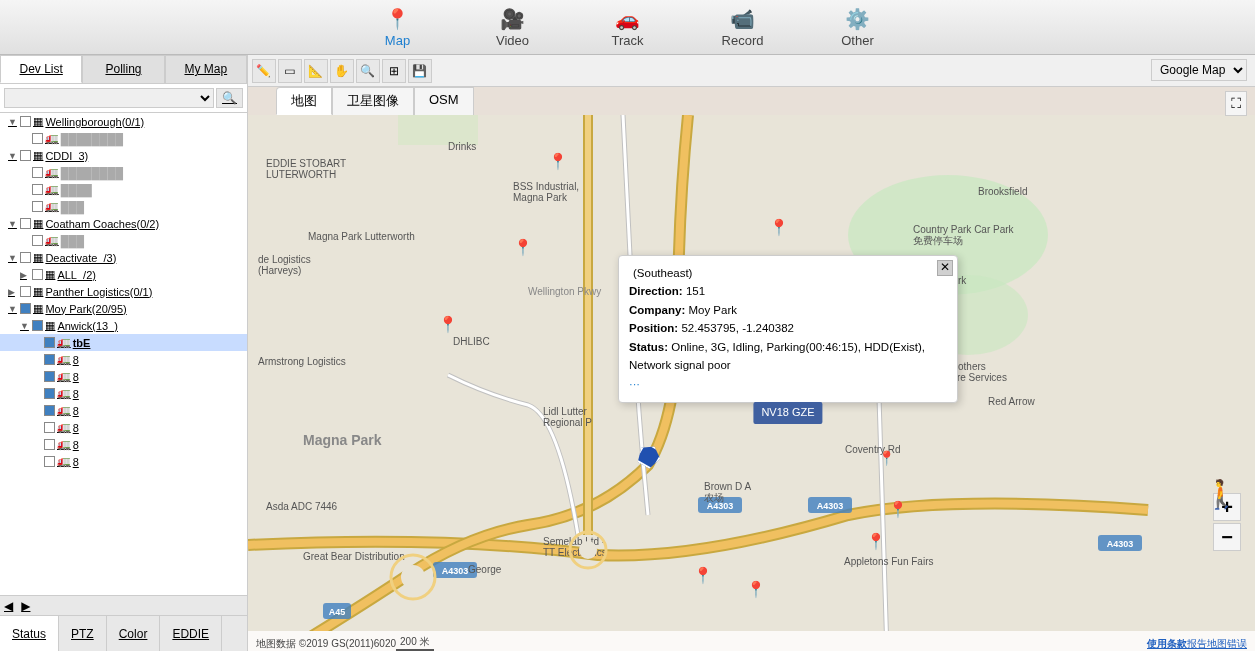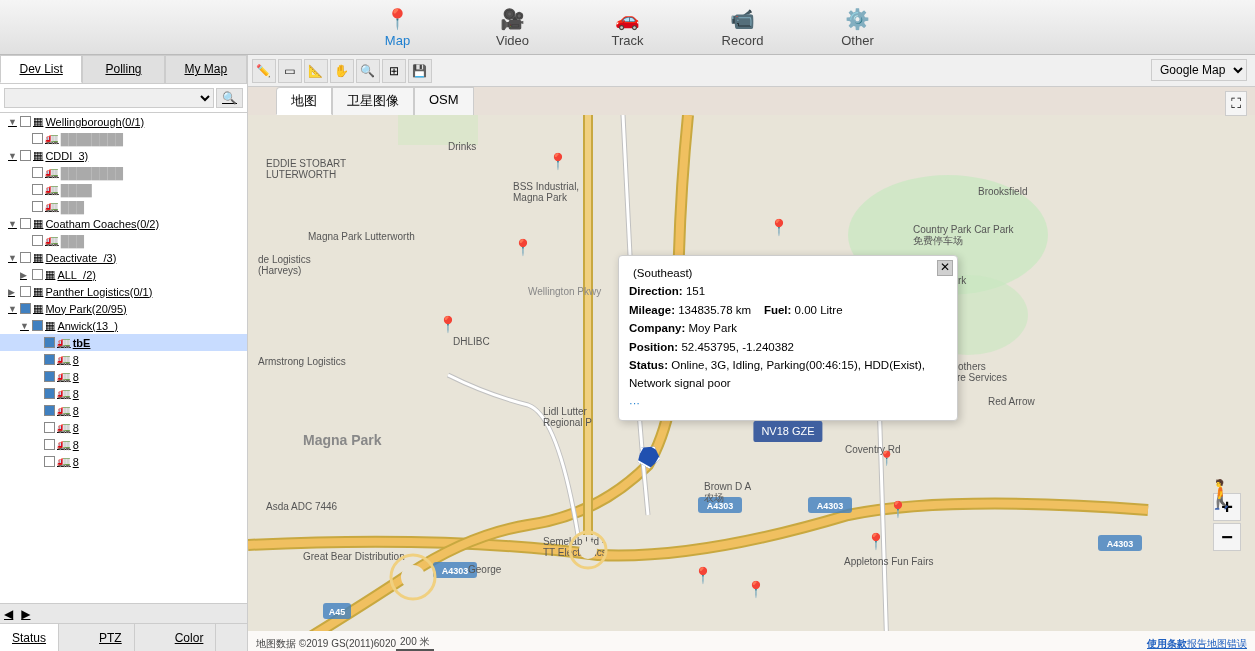--- a/index.html
+++ b/index.html
@@ -113,26 +113,25 @@
     .tree-item.selected { background: #c8dcff; }
     .tree-indent-1 { padding-left: 8px; }
     .tree-indent-2 { padding-left: 20px; }
     .tree-indent-3 { padding-left: 32px; }
     .cb { width: 11px; height: 11px; border: 1px solid #888; display: inline-block; flex-shrink: 0; background: #fff; }
     .cb.checked { background: #4080c0; }
     .expand-icon { font-size: 9px; color: #666; cursor: pointer; width: 10px; }
 
     
     #bottom-bar {
-      height: 28px;
+      height: 36px;
       background: #e8e8e8;
       border-top: 1px solid #ccc;
       display: flex;
       align-items: center;
-      gap: 28px;
     }
     .bottom-tab {
       padding: 4px 12px;
       cursor: pointer;
       font-size: 12px;
       border-right: 1px solid #ccc;
       height: 100%;
       display: flex;
       align-items: center;
     }
@@ -648,27 +647,20 @@
 
       <div id="info-popup">
         <div class="close-btn">✕</div>
 
         <div style="padding-left:4px;">(Southeast)</div>
         <div>
           <span class="bold">Direction:</span>
           <span>151</span>
         </div>
         <div>
-          <span class="bold">Mileage:</span>
-          <span>134835.78 km</span>
-          &nbsp;&nbsp;
-          <span class="bold">Fuel:</span>
-          <span>0.00 Litre</span>
-        </div>
-        <div>
           <span class="bold">Company:</span>
           <span>Moy Park</span>
         </div>
         <div>
           <span class="bold">Position:</span>
           <span>52.453795, -1.240382</span>
         </div>
         <div>
           <span class="bold">Status:</span>
           <span>Online, 3G, Idling, Parking(00:46:15), HDD(Exist), Network signal poor</span>

